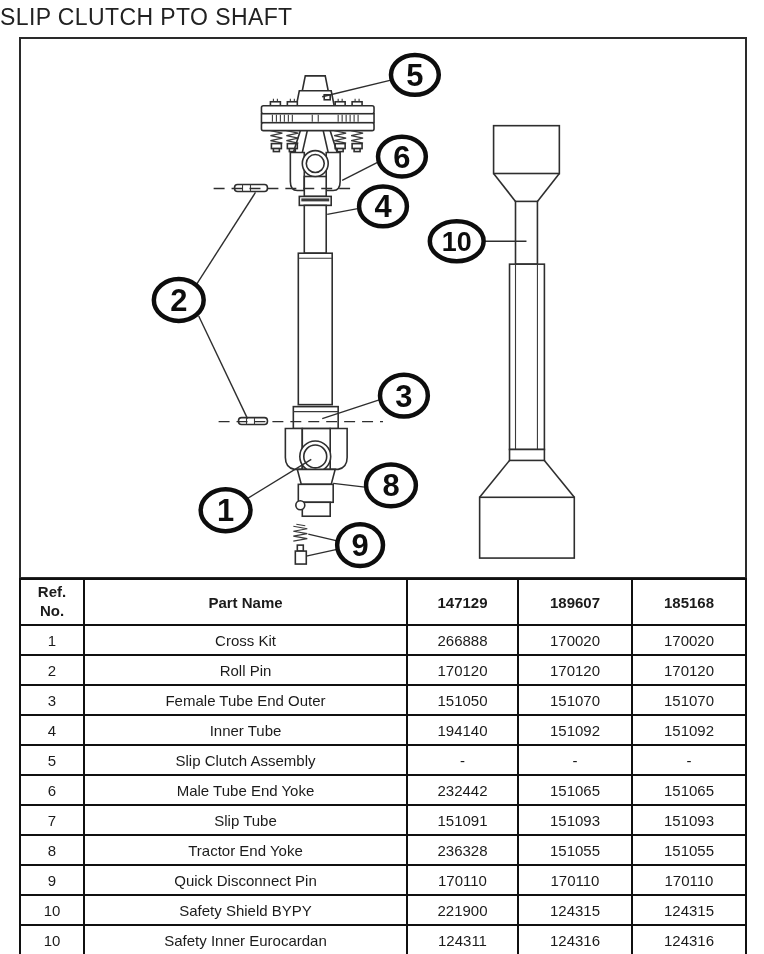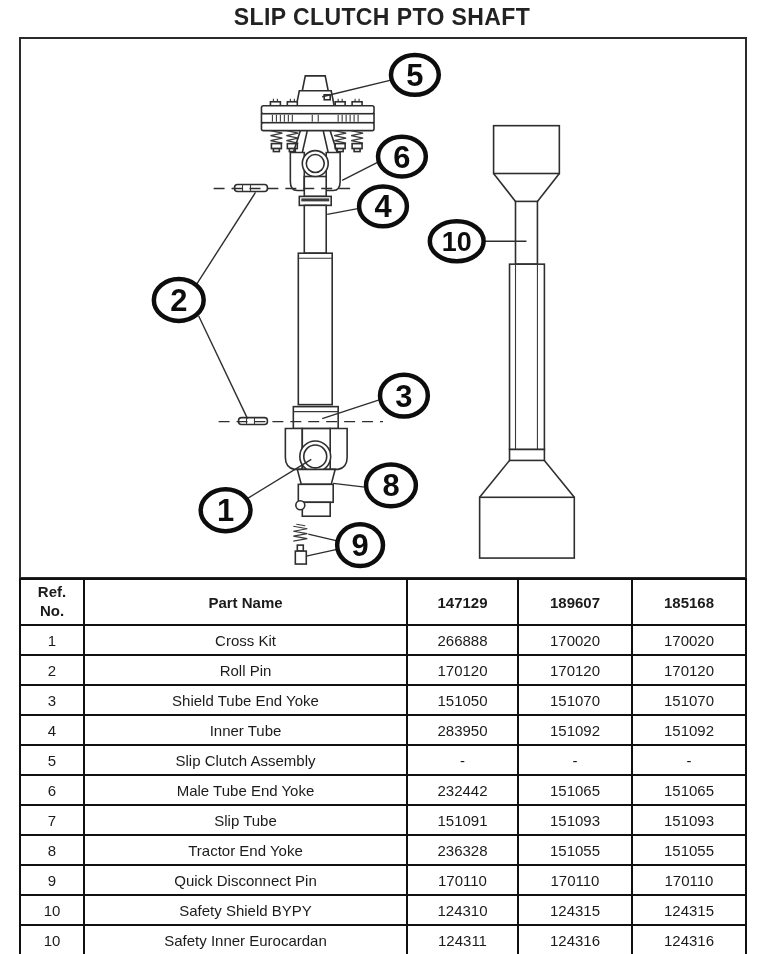--- a/index.html
+++ b/index.html
@@ -1,18 +1,18 @@
 <!DOCTYPE html>
 <html><head>
 <meta charset="utf-8">
 <style>
   html,body{margin:0;padding:0;background:#fff;}
   body{width:764px;height:954px;position:relative;font-family:"Liberation Sans",sans-serif;color:#1b1b1b;overflow:hidden;}
-  .page-title{position:absolute;top:4px;left:0;width:764px;text-align:center;
-    font-size:23px;font-weight:bold;letter-spacing:.4px;color:#222;}
+  .page-title{position:absolute;top:4px;left:0;width:764px;text-align:left;
+    font-size:23px;font-weight:normal;letter-spacing:.4px;color:#222;}
   .diagram-frame{position:absolute;left:19px;top:37px;width:724px;height:538px;border:2px solid #2a2a2a;background:#fff;}
   .diagram-frame svg{display:block;}
   
   .ln{stroke:#2e2e2e;stroke-width:1.6;fill:none;}
   .fw{stroke:#2e2e2e;stroke-width:1.6;fill:#fff;}
   .thin{stroke:#3a3a3a;stroke-width:1.1;fill:none;}
   .dk{fill:#3c3c3c;stroke:none;}
   .dash{stroke:#2e2e2e;stroke-width:1.4;fill:none;stroke-dasharray:11 7;}
   .leader{stroke:#2e2e2e;stroke-width:1.4;fill:none;}
   .balloon{fill:#fff;stroke:#0d0d0d;stroke-width:4.5;}
@@ -238,29 +238,29 @@
   </tr>
   <tr class="data">
     <td>2</td>
     <td>Roll Pin</td>
     <td>170120</td>
     <td>170120</td>
     <td>170120</td>
   </tr>
   <tr class="data">
     <td>3</td>
-    <td>Shield Tube End Yoke</td>
+    <td>Female Tube End Outer</td>
     <td>151050</td>
     <td>151070</td>
     <td>151070</td>
   </tr>
   <tr class="data">
     <td>4</td>
     <td>Inner Tube</td>
-    <td>283950</td>
+    <td>194140</td>
     <td>151092</td>
     <td>151092</td>
   </tr>
   <tr class="data">
     <td>5</td>
     <td>Slip Clutch Assembly</td>
     <td>-</td>
     <td>-</td>
     <td>-</td>
   </tr>
@@ -288,21 +288,21 @@
   <tr class="data">
     <td>9</td>
     <td>Quick Disconnect Pin</td>
     <td>170110</td>
     <td>170110</td>
     <td>170110</td>
   </tr>
   <tr class="data">
     <td>10</td>
     <td>Safety Shield BYPY</td>
-    <td>124310</td>
+    <td>221900</td>
     <td>124315</td>
     <td>124315</td>
   </tr>
   <tr class="data">
     <td>10</td>
     <td>Safety Inner Eurocardan</td>
     <td>124311</td>
     <td>124316</td>
     <td>124316</td>
   </tr>

